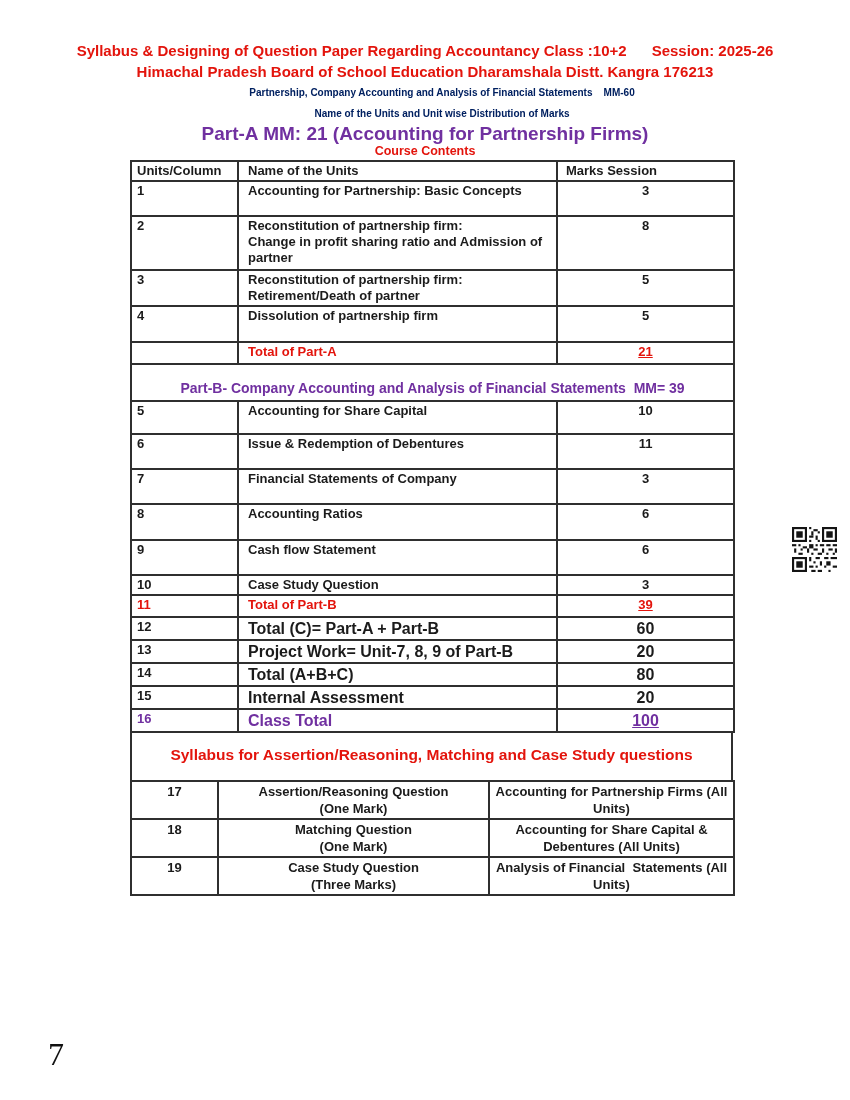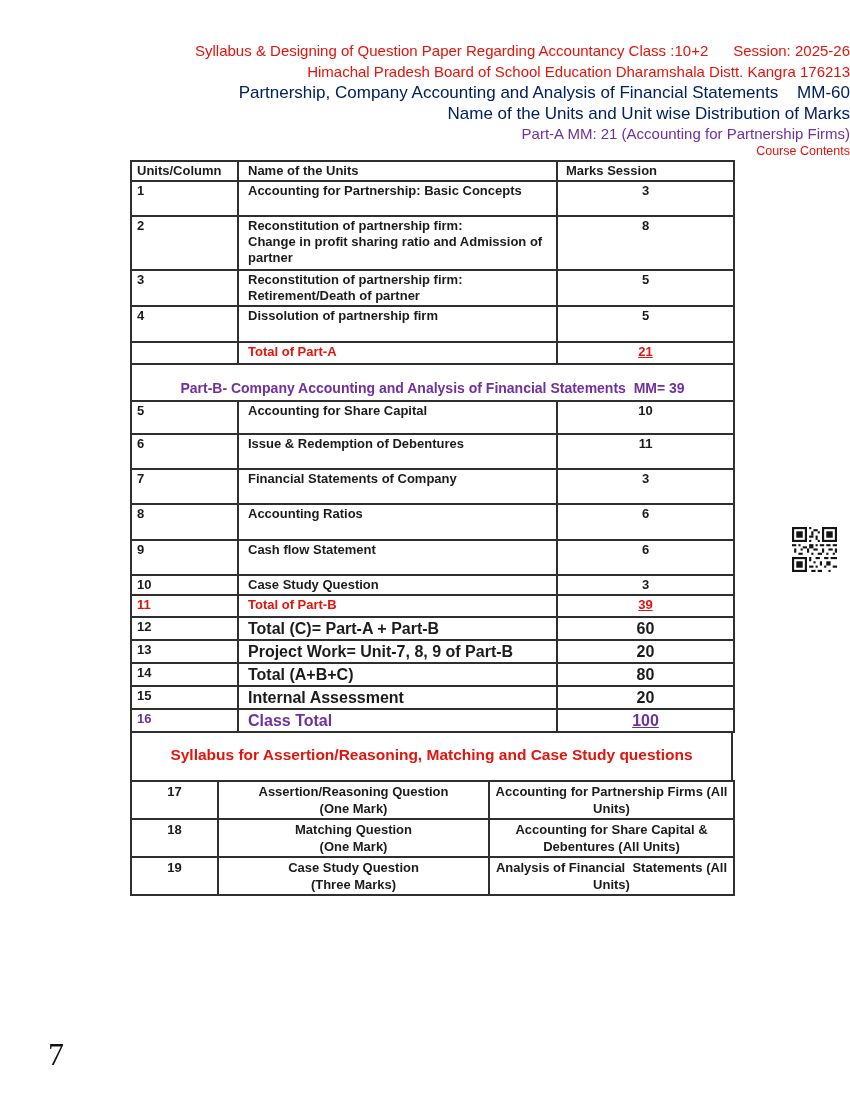--- a/index.html
+++ b/index.html
@@ -12,25 +12,25 @@
   *{margin:0;padding:0;box-sizing:border-box;}
   html,body{background:#ffffff;}
   .page{
     position:relative;
     width:850px;height:1100px;
     background:#ffffff;
     font-family:"Liberation Sans", sans-serif;
     color:var(--ink);
     overflow:hidden;
   }
-  .doc-header{padding-top:40px;text-align:right;font-weight:normal;}
+  .doc-header{padding-top:40px;text-align:center;font-weight:bold;}
   .doc-header .ln{white-space:pre-wrap;}
   .ln1,.ln2{color:var(--red);font-size:15px;line-height:21px;}
-  .ln3,.ln4{color:var(--navy);font-size:17px;line-height:21px;padding-left:34px;}
-  .ln5{color:var(--purple);font-size:15px;line-height:19px;}
+  .ln3,.ln4{color:var(--navy);font-size:10px;line-height:21px;padding-left:34px;}
+  .ln5{color:var(--purple);font-size:19px;line-height:19px;}
   .ln6{color:var(--red);font-size:12.5px;line-height:17px;}
 
   .content{margin-left:130px;width:603px;}
 
   table{border-collapse:collapse;table-layout:fixed;width:603px;}
   td{
     border:2px solid var(--line);
     vertical-align:top;
     font-weight:bold;
     font-size:13px;

